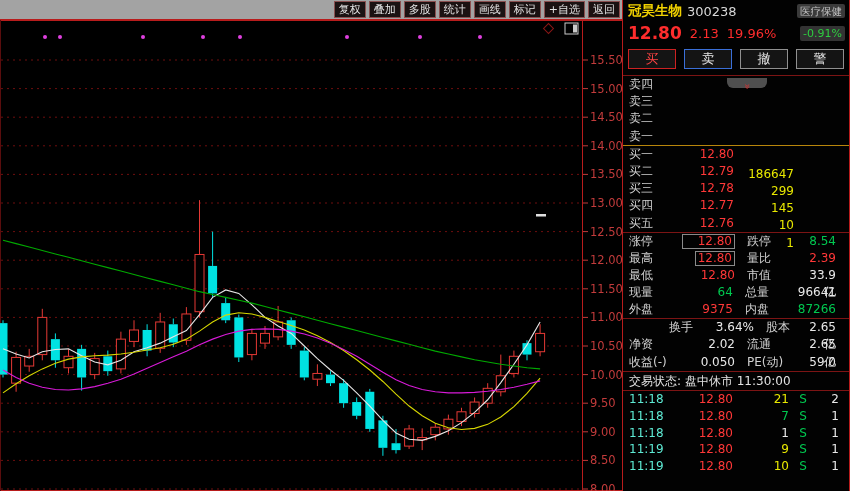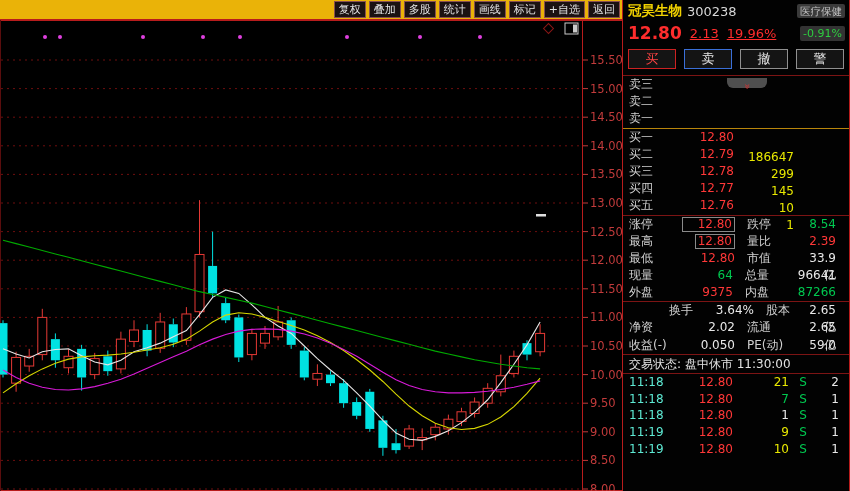--- a/index.html
+++ b/index.html
@@ -1,36 +1,36 @@
 <!DOCTYPE html>
 <html><head>
 <meta charset="utf-8">
 <style>
   html,body{margin:0;padding:0;background:#000;}
   #app{position:relative;width:850px;height:491px;background:#000;overflow:hidden;
        font-family:"DejaVu Sans","Liberation Sans",sans-serif;color:#ddd;}
   
-  #topbar{position:absolute;left:0;top:0;width:622px;height:20px;background:#eab308;
+  #topbar{position:absolute;left:0;top:0;width:622px;height:20px;background:#a3a3a3;
           border-bottom:1px solid #b81c1c;display:flex;justify-content:flex-end;align-items:center;gap:3px;padding-right:2px;box-sizing:border-box;}
   .toolbtn{background:#1b1212;border:1px solid #8a5050;color:#e3e3e3;font-size:11px;
            height:15px;line-height:15px;padding:0 4px;white-space:nowrap;cursor:pointer;}
   
   #chartwrap{position:absolute;left:0;top:20px;width:622px;height:392px;}
   
   #panel{position:absolute;left:622px;top:0;width:228px;height:491px;background:#020202;
          border-left:1px solid #b81c1c;border-right:1px solid #b81c1c;box-sizing:border-box;font-size:12px;}
   .divider{height:1px;background:#7c1414;margin:0;}
   .divider.yellow{background:#b8860b;}
   #namerow{display:flex;align-items:center;height:18px;padding:2px 4px 0 5px;}
   #stockname{color:#f0d000;font-weight:bold;font-size:13.5px;}
   #stockcode{color:#d8d8d8;font-size:13px;margin-left:5px;flex:1;}
   .chip{background:#3a3a3a;border-radius:2px;padding:0 3px;font-size:10.5px;color:#c0c0c0;line-height:14px;}
   #pricerow{display:flex;align-items:center;height:22px;padding:2px 4px 0 5px;}
   #lastprice{color:#ff2d2d;font-weight:bold;font-size:17px;}
-  #chg,#chgpct{color:#ff2d2d;font-size:13px;margin-left:8px;text-decoration:underline;}
+  #chg,#chgpct{color:#ff2d2d;font-size:13px;margin-left:8px;}
   #sectorchg{background:#333;border-radius:2px;color:#2ecc40;font-size:11px;padding:0 3px;margin-left:auto;line-height:15px;text-align:right;}
   #btnrow{display:flex;justify-content:space-between;align-items:center;height:26px;padding:2px 5px 3px 5px;}
   .tbtn{width:46px;height:18px;line-height:18px;text-align:center;background:#141414;
         border:1px solid #909090;color:#e5e5e5;font-size:13px;cursor:pointer;}
   .tbtn.buy{border-color:#cc2222;color:#ff4444;}
   .tbtn.sell{border-color:#3a6fd8;}
   .qrow{display:flex;height:17.2px;line-height:17.2px;padding:0 0 0 6px;}
   .qrow .ql{width:42px;color:#d0d0d0;}
   .qrow .qp{width:63px;text-align:right;}
   .qrow .qv{width:60px;text-align:right;margin-top:20px;}
@@ -291,20 +291,25 @@
       <div class="tbtn">警</div>
     </div>
     <div class="divider"></div>
 
     <div id="selltab">
       <span class="glyph">»</span>
     </div>
 
     <div>
       <div class="qrow">
+          <span class="ql">卖四</span>
+          <span class="qp c-red"></span>
+          <span class="qv c-yellow"></span>
+        </div>
+      <div class="qrow">
           <span class="ql">卖三</span>
           <span class="qp c-red"></span>
           <span class="qv c-yellow"></span>
         </div>
       <div class="qrow">
           <span class="ql">卖二</span>
           <span class="qp c-red"></span>
           <span class="qv c-yellow"></span>
         </div>
       <div class="qrow">

